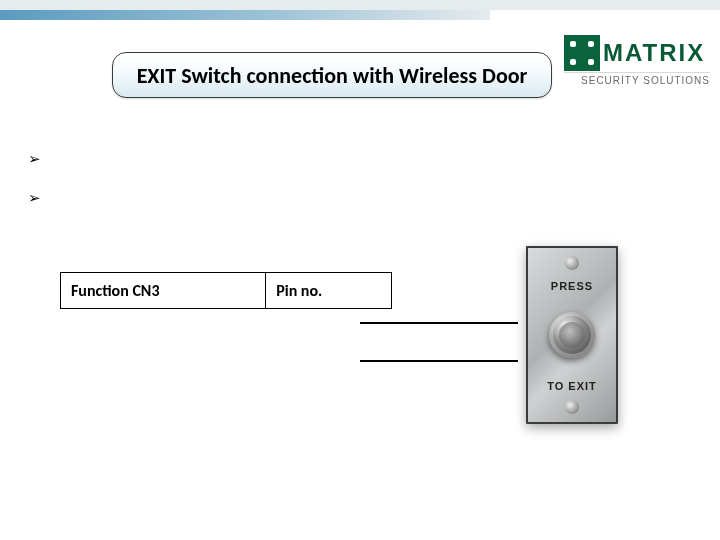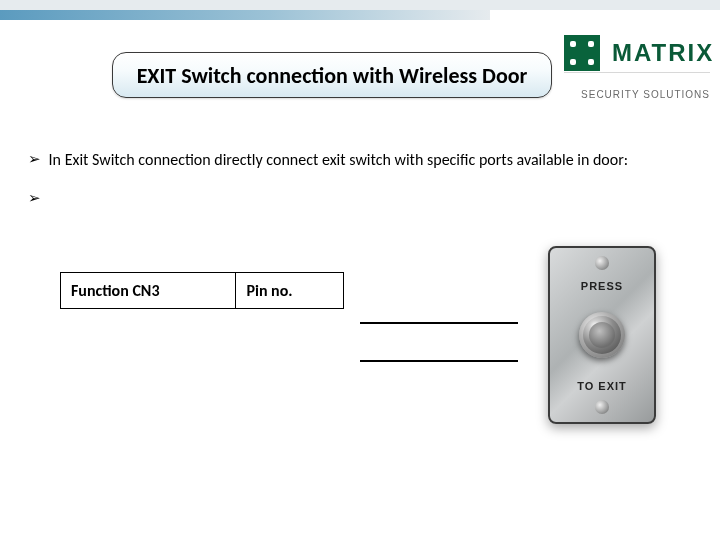--- a/index.html
+++ b/index.html
@@ -45,21 +45,21 @@
   .logo {
     position: absolute;
     right: 10px; top: 34px;
     width: 146px; height: 62px;
     background: #fff;
     display: flex; flex-direction: column;
   }
   .logo-top {
     flex: 0 0 38px;
     display: flex; align-items: center;
-    gap: 12px;
+    gap: 3px;
   }
   .logo-square {
     width: 36px; height: 36px;
     background: #09633c;
     position: relative;
     flex-shrink: 0;
   }
   .logo-square::before, .logo-square::after {
     content: "";
     position: absolute; background: #fff;
@@ -75,40 +75,40 @@
   .logo-sq-dot3 { left: 6px; bottom: 6px; }
   .logo-word {
     font-weight: 800; font-size: 24px; letter-spacing: 2px;
     color: #0a5a38;
     font-family: Arial, sans-serif;
   }
   .logo-sub {
     font-size: 10px; letter-spacing: 1px;
     color: #6a6a6a; text-align: right;
     border-top: 1px solid #d8d8d8;
-    padding-top: 16px;
+    padding-top: 2px;
     font-family: Arial, sans-serif;
   }
   .bullets {
     position: absolute;
     left: 28px; right: 14px; top: 150px;
   }
   .bullet {
     display: flex; align-items: flex-start;
     gap: 8px;
     margin-bottom: 20px;
     font-size: 16px;
   }
   .bullet .chev {
     font-size: 15px; line-height: 1.25;
   }
   .table-wrap {
     position: absolute;
     left: 60px; top: 272px;
-    width: 284px;
+    width: 332px;
     border-radius: 18px;
   }
   table {
     border-collapse: collapse;
     width: 100%;
     font-size: 16px;
     background: #fff;
   }
   td, th {
     border: 1px solid #000;
@@ -119,24 +119,24 @@
 
   
   .wire {
     position: absolute; height: 2px; background: #000;
   }
   .wire1 { left: 360px; top: 322px; width: 158px; }
   .wire2 { left: 360px; top: 360px; width: 158px; }
 
   .switch-plate {
     position: absolute;
-    left: 548px; top: 246px;
-    width: 108px; height: 178px;
+    left: 526px; top: 246px;
+    width: 92px; height: 178px;
     border: 2px solid #3b3b3b;
-    border-radius: 8px;
+    border-radius: 1px;
     background: linear-gradient(135deg, #d9dbdc 0%, #aeb2b3 45%, #cfd1d2 60%, #989b9c 100%);
     box-shadow: 0 4px 12px rgba(0,0,0,0.35);
   }
   .screw {
     position: absolute; width: 14px; height: 14px;
     border-radius: 50%;
     background: radial-gradient(circle at 35% 35%, #f0f0f0, #8e8f8f 70%, #5f5f5f);
     left: 50%; transform: translateX(-50%);
   }
   .screw.top { top: 8px; }
@@ -183,21 +183,20 @@
   <div class="logo-sub">SECURITY SOLUTIONS</div>
 </div>
 
 <div class="title-box">
   <h1>EXIT Switch connection with Wireless Door</h1>
 </div>
 
 <div class="bullets">
   <div class="bullet">
     <span class="chev">➢</span>
-    <span>In Exit Switch connection directly connect exit switch with specific ports available in door:</span>
   </div>
   <div class="bullet">
     <span class="chev">➢</span>
   </div>
 </div>
 
 <div class="table-wrap">
   <table>
     <tbody>
         <tr>

